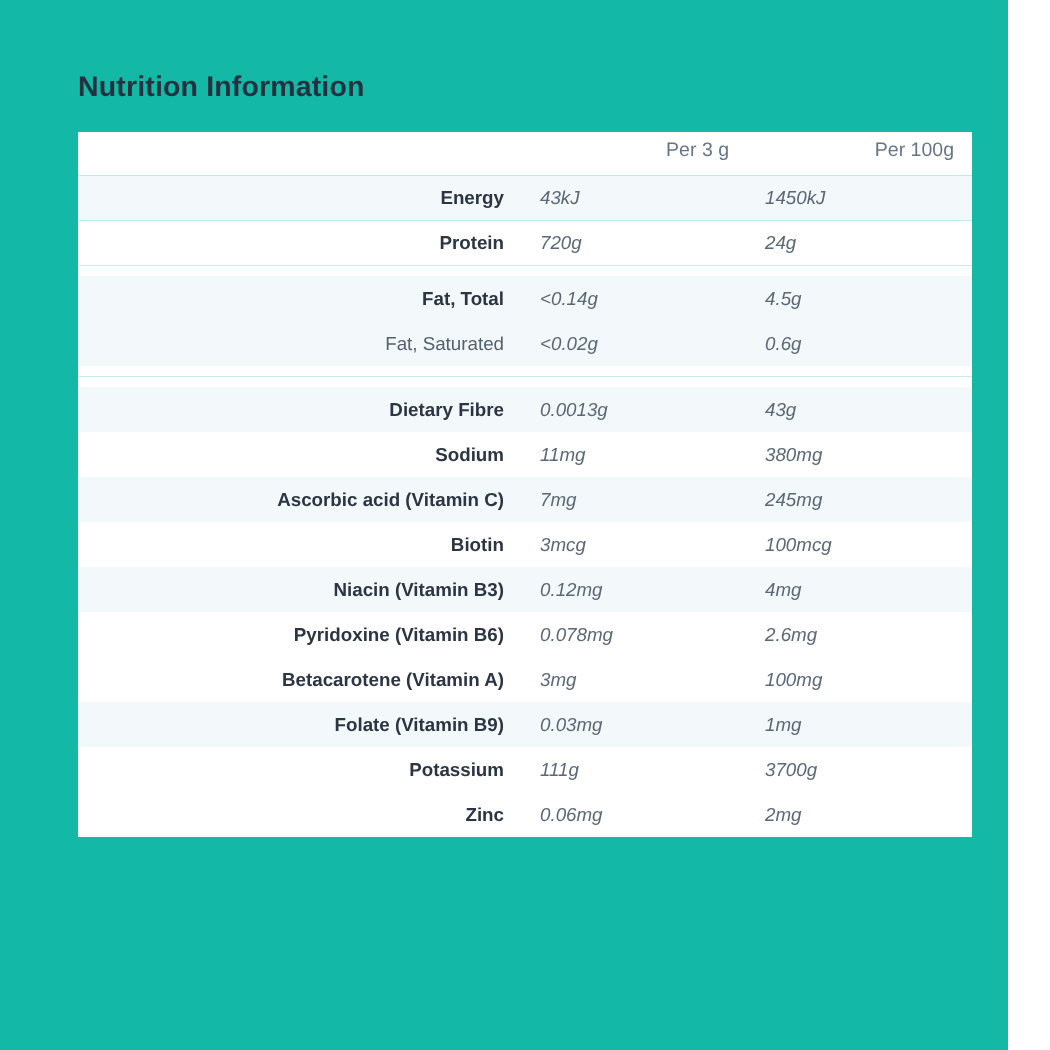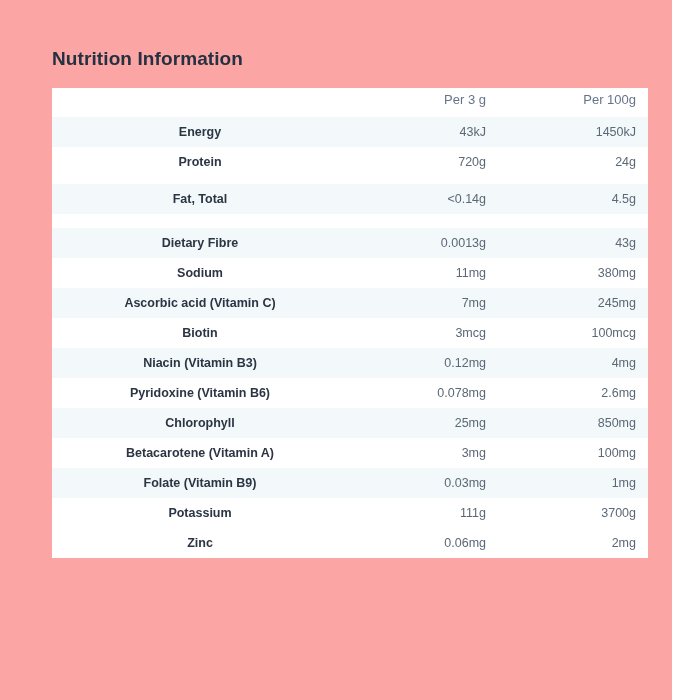--- a/index.html
+++ b/index.html
@@ -8,21 +8,21 @@
     width: 700px;
     height: 700px;
     background: #ffffff;
     font-family: "Liberation Sans", sans-serif;
   }
   .page {
     width: 672px;
     height: 700px;
     box-sizing: border-box;
     padding: 40px 52px 0 52px;
-    background: #fca5a5;
+    background: #14b8a6;
   }
   .title {
     font-size: 19px;
     font-weight: bold;
     color: #243140;
     margin: 8px 0 18px 0;
     letter-spacing: 0.1px;
   }
   table.nutrition {
     width: 596px;
@@ -45,31 +45,32 @@
   }
   thead th.label-head { text-align: left; }
 
   tbody td {
     padding: 8px 12px;
     color: #3d4a5c;
     vertical-align: middle;
     border: none;
   }
   tbody td.label {
-    text-align: center;
+    text-align: right;
     font-weight: bold;
     color: #2b3543;
   }
   tbody td.sub {
     font-weight: normal;
     color: #55616f;
   }
   tbody td.val {
-    text-align: right;
+    text-align: left;
     color: #5b6876;
+    font-style: italic;
   }
   tbody tr.shaded td { background: #f3f8fa; }
   tbody tr.plain td { background: #ffffff; }
   tbody tr.spacer td {
     padding: 0;
     height: 7px;
     background: #ffffff;
   }
 </style>
 </head>
@@ -103,20 +104,25 @@
           <td class="val">24g</td>
         </tr>
         <tr class="spacer">
           <td colspan="3"></td>
         </tr>
         <tr class="shaded">
           <td class="label">Fat, Total</td>
           <td class="val">&lt;0.14g</td>
           <td class="val">4.5g</td>
         </tr>
+        <tr class="shaded">
+          <td class="label sub">Fat, Saturated</td>
+          <td class="val">&lt;0.02g</td>
+          <td class="val">0.6g</td>
+        </tr>
         <tr class="spacer">
           <td colspan="3"></td>
         </tr>
         <tr class="spacer">
           <td colspan="3"></td>
         </tr>
         <tr class="shaded">
           <td class="label">Dietary Fibre</td>
           <td class="val">0.0013g</td>
           <td class="val">43g</td>
@@ -139,25 +145,20 @@
         <tr class="shaded">
           <td class="label">Niacin (Vitamin B3)</td>
           <td class="val">0.12mg</td>
           <td class="val">4mg</td>
         </tr>
         <tr class="plain">
           <td class="label">Pyridoxine (Vitamin B6)</td>
           <td class="val">0.078mg</td>
           <td class="val">2.6mg</td>
         </tr>
-        <tr class="shaded">
-          <td class="label">Chlorophyll</td>
-          <td class="val">25mg</td>
-          <td class="val">850mg</td>
-        </tr>
         <tr class="plain">
           <td class="label">Betacarotene (Vitamin A)</td>
           <td class="val">3mg</td>
           <td class="val">100mg</td>
         </tr>
         <tr class="shaded">
           <td class="label">Folate (Vitamin B9)</td>
           <td class="val">0.03mg</td>
           <td class="val">1mg</td>
         </tr>

